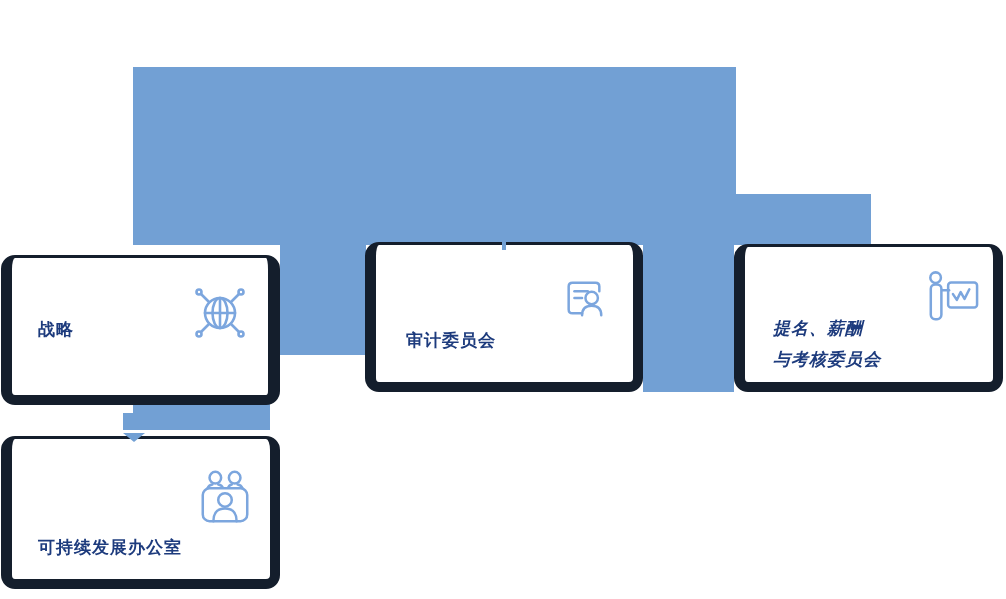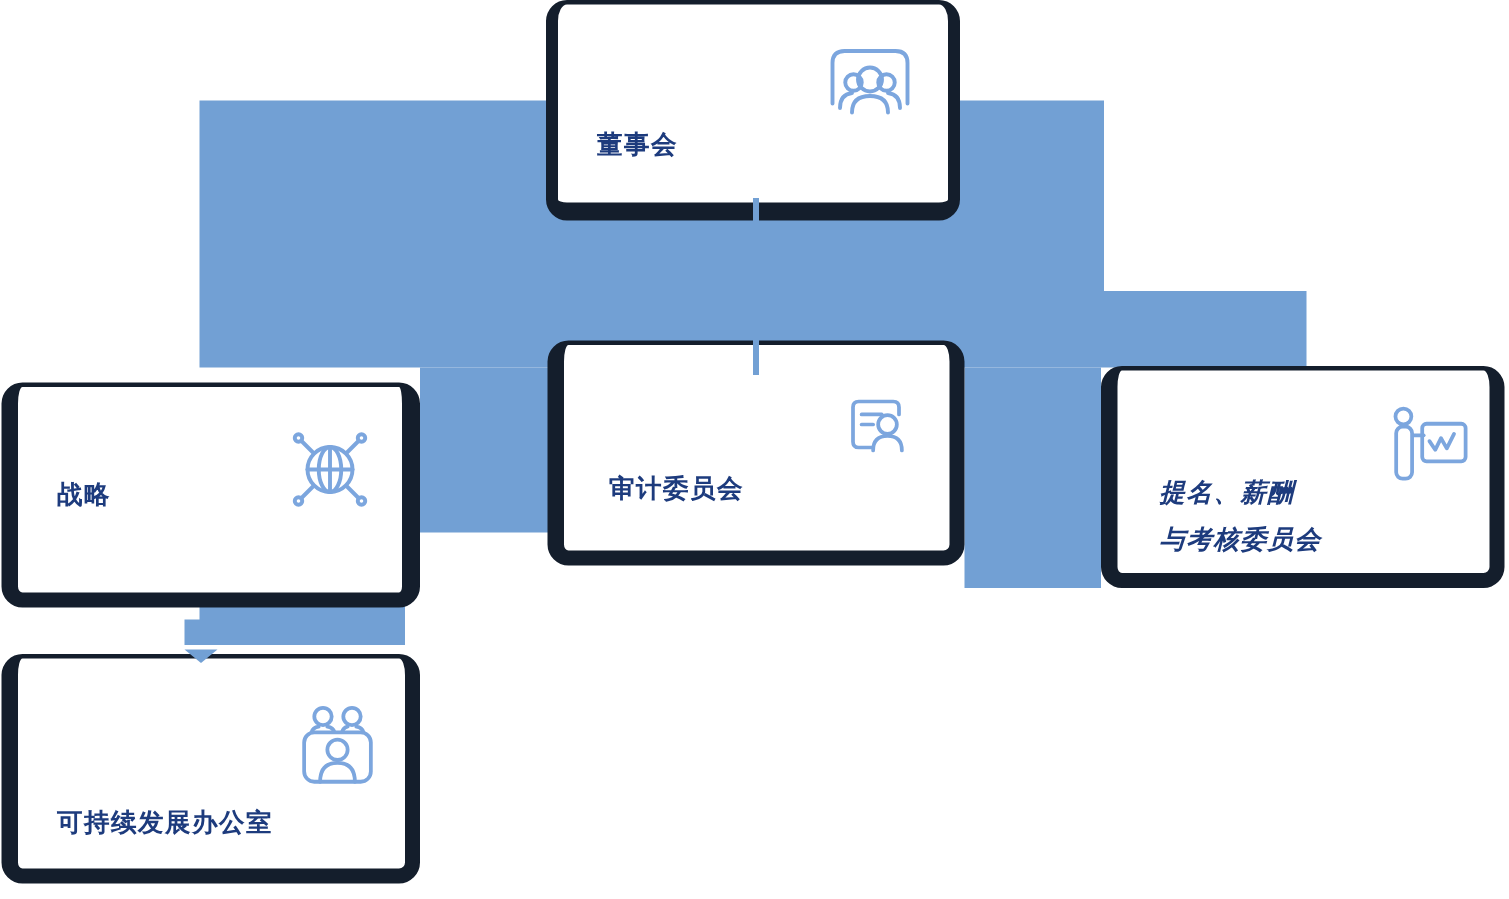--- a/index.html
+++ b/index.html
@@ -37,34 +37,20 @@
 
 <div id="stage" style="--blue: #72A0D4; --navy: #141E2C; --text-navy: #1D3B7D; --icon-blue: #7CA6DE; --card-bg: #FFFFFF; --page-bg: #FFFFFF;">
 
   <div class="connector" style="left:133px; top:67px; width:603px; height:178px;"></div>
   <div class="connector" style="left:736px; top:194px; width:135px; height:51px;"></div>
   <div class="connector" style="left:280px; top:245px; width:86px; height:110px;"></div>
   <div class="connector" style="left:643px; top:245px; width:91px; height:147px;"></div>
   <div class="connector" style="left:133px; top:392px; width:137px; height:38px;"></div>
   <div class="connector" style="left:123px; top:413px; width:12px; height:17px;"></div>
 
-  <div class="card" style="left:364px; top:0; width:276px; height:147px; border-width:3px 8px 12px 8px;">
-    <span class="icon" style="right:20px; top:24px;">
-      <svg width="64" height="52" viewBox="0 0 64 52">
-        <path d="M7 42 V15 Q7 7 15 7 H49 Q57 7 57 15 V42"></path>
-        <circle cx="21" cy="28" r="5.5"></circle>
-        <circle cx="43" cy="28" r="5.5"></circle>
-        <path d="M12 45 Q12 36 20 35"></path>
-        <path d="M52 45 Q52 36 44 35"></path>
-        <circle cx="32" cy="26" r="8"></circle>
-        <path d="M20 48 Q20 37 32 37 Q44 37 44 48"></path>
-      </svg>
-    </span>
-    <span class="label" style="left:26px; top:80px;">董事会</span>
-  </div>
 
   <div class="card" style="left:1px; top:255px; width:279px; height:150px; border-width:3px 12px 10px 11px;">
     <span class="icon" style="right:16px; top:22px;">
       <svg width="64" height="64" viewBox="0 0 64 64">
         <circle cx="32" cy="33" r="15"></circle>
         <ellipse cx="32" cy="33" rx="7.5" ry="15"></ellipse>
         <path d="M17 33 H47"></path>
         <path d="M32 18 V48"></path>
         <path d="M21 22 L13 14"></path>
           <circle cx="11" cy="12" r="2.5"></circle>
@@ -72,21 +58,21 @@
           <circle cx="53" cy="12" r="2.5"></circle>
         <path d="M21 44 L13 52"></path>
           <circle cx="11" cy="54" r="2.5"></circle>
         <path d="M43 44 L51 52"></path>
           <circle cx="53" cy="54" r="2.5"></circle>
       </svg>
     </span>
     <span class="label" style="left:26px; top:58px;">战略</span>
   </div>
 
-  <div class="card" style="left:365px; top:227px; width:278px; height:150px; border-width:3px 10px 10px 11px;">
+  <div class="card" style="left:365px; top:242px; width:278px; height:150px; border-width:3px 10px 10px 11px;">
     <span class="icon" style="right:26px; top:30px;">
       <svg width="46" height="46" viewBox="0 0 48 48">
         <path d="M22 40 H12 Q8 40 8 36 V12 Q8 8 12 8 H36 Q40 8 40 12 V17"></path>
         <path d="M14 17 H28"></path>
         <path d="M14 24 H22"></path>
         <circle cx="32" cy="24" r="6.5"></circle>
         <path d="M22 42 Q22 32 32 32 Q42 32 42 42"></path>
       </svg>
     </span>
     <span class="label" style="left:30px; top:82px;">审计委员会</span>
@@ -99,21 +85,21 @@
         <rect x="26" y="14" width="30" height="26" rx="3"></rect>
         <path d="M19 22 H27"></path>
         <rect x="8" y="16" width="11" height="36" rx="4.5" class="fillw"></rect>
         <path d="M31 26 L35 32 L39 24 L43 31 L48 21"></path>
       </svg>
     </span>
     <span class="label" style="left:28px; top:68px;">提名、薪酬</span>
     <span class="label" style="left:28px; top:99px;">与考核委员会</span>
   </div>
 
-  <div class="card" style="left:1px; top:436px; width:279px; height:153px; border-width:3px 10px 10px 11px;">
+  <div class="card" style="left:1px; top:436px; width:279px; height:153px; border-width:3px 10px 10px 11px;font-family:Liberation Mono, monospace;">
     <span class="icon" style="right:16px; top:28px;">
       <svg width="58" height="60" viewBox="0 0 60 62">
         <circle cx="20" cy="11" r="6"></circle>
         <circle cx="40" cy="11" r="6"></circle>
         <path d="M12 22 Q13 18.5 17 18"></path>
         <path d="M28 22 Q27 18.5 23 18"></path>
         <path d="M33 22 Q34 18.5 37 18"></path>
         <path d="M48 22 Q47 18.5 43 18"></path>
         <rect x="7" y="22" width="46" height="34" rx="7" class="fillw"></rect>
         <circle cx="30" cy="34" r="7"></circle>

